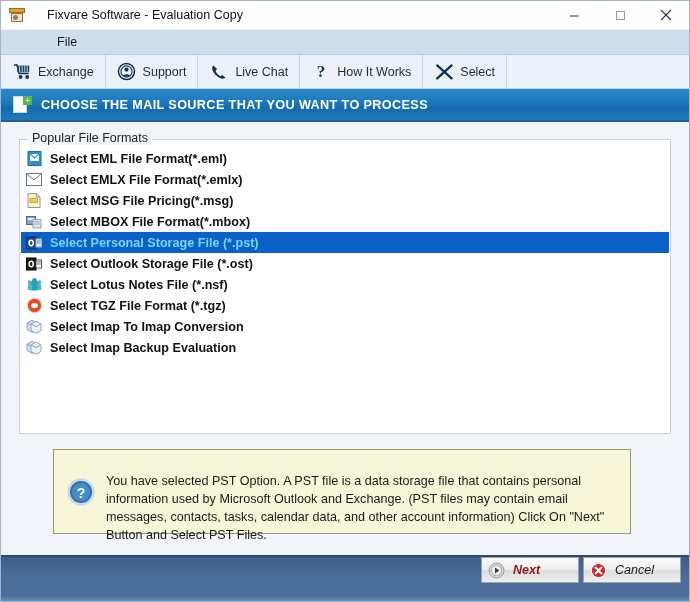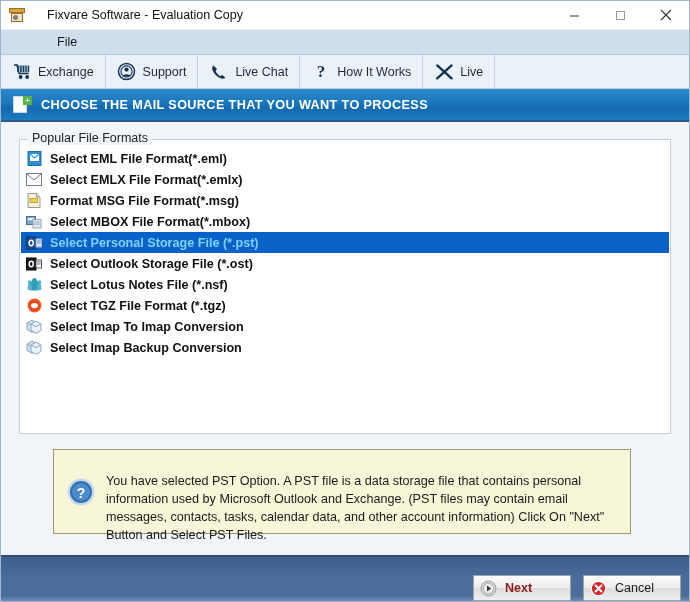--- a/index.html
+++ b/index.html
@@ -245,24 +245,25 @@
   }
 
   
   .bottombar {
     height: 44px;
     flex: 0 0 auto;
     background: linear-gradient(to bottom, #3f5f8c 0%, #4a6d9c 50%, #4a6d9c 88%, #6d8cb4 100%);
     border-top: 2px solid #2d4father;
     border-top: 2px solid #2f4a6d;
     display: flex;
-    align-items: flex-end;
+    align-items: flex-start;
     justify-content: flex-end;
     padding-right: 8px;
-    gap: 12px;
+    gap: 4px;
+    font-style: italic;
   }
   .btm-btn {
     height: 26px;
     min-width: 98px;
     background: linear-gradient(to bottom, #fbfbfb 0%, #ededed 48%, #dcdcdc 52%, #efefef 100%);
     border: 1px solid #9aa3ad;
     display: flex;
     align-items: center;
     gap: 8px;
     padding: 0 12px 0 6px;
@@ -357,21 +358,21 @@
       <span>How It Works</span>
     </div>
 
     <div class="tb-item">
       <span class="tb-ico">
         <svg width="19" height="18" viewBox="0 0 19 18">
           <path d="M2.2 2.4 L16.6 15.4" stroke="#14304f" stroke-width="2.3" stroke-linecap="round"></path>
           <path d="M16.6 2.4 L2.2 15.4" stroke="#14304f" stroke-width="2.3" stroke-linecap="round"></path>
         </svg>
       </span>
-      <span>Live</span>
+      <span>Select</span>
     </div>
 
   </div>
 
   <div class="bluehdr">
     <div class="hdr-ico">
       <div class="page"></div>
       <div class="fold"></div>
       <div class="plus">+</div>
     </div>
@@ -407,21 +408,21 @@
         </div>
 
         <div class="file-row">
           <span class="ico">
             <svg width="14" height="15" viewBox="0 0 14 15">
               <path d="M1 0.5 L9.5 0.5 L13 4 L13 14.5 L1 14.5 Z" fill="#f3f0e4" stroke="#9a9a80"></path>
               <path d="M9.5 0.5 L9.5 4 L13 4" fill="#e2dfcf" stroke="#9a9a80"></path>
               <rect x="3" y="5.5" width="7.5" height="4" fill="#f2d14a" stroke="#b99a20" stroke-width="0.8"></rect>
             </svg>
           </span>
-          <span>Format MSG File Format(*.msg)</span>
+          <span>Select MSG File Pricing(*.msg)</span>
         </div>
 
         <div class="file-row">
           <span class="ico">
             <svg width="16" height="14" viewBox="0 0 16 14">
               <rect x="0.5" y="1.5" width="9" height="8" fill="#7fa6c8" stroke="#4a6f93"></rect>
               <rect x="2" y="3" width="6" height="2.2" fill="#e8f1f8"></rect>
               <rect x="7" y="4.5" width="8" height="8.5" fill="#dfe8f0" stroke="#8fa3b5"></rect>
               <rect x="8.4" y="6.2" width="5.2" height="1.3" fill="#9db4c7"></rect>
               <rect x="8.4" y="8.4" width="5.2" height="1.3" fill="#9db4c7"></rect>
@@ -500,21 +501,21 @@
         <div class="file-row">
           <span class="ico">
             <svg width="16" height="15" viewBox="0 0 16 15">
               <path d="M1 4 L6 1.2 L11 4 L11 10.5 L6 13.3 L1 10.5 Z" fill="#cfe0ee" stroke="#8fa8bf"></path>
               <path d="M1 4 L6 6.6 L11 4" fill="none" stroke="#8fa8bf"></path>
               <path d="M6 6.6 L6 13.3" fill="none" stroke="#8fa8bf"></path>
               <path d="M5 5 L10 2.2 L15 5 L15 11.5 L10 14.3 L5 11.5 Z" fill="#e8f1f8" stroke="#8fa8bf"></path>
               <path d="M5 5 L10 7.6 L15 5" fill="none" stroke="#8fa8bf"></path>
             </svg>
           </span>
-          <span>Select Imap Backup Conversion</span>
+          <span>Select Imap Backup Evaluation</span>
         </div>
 
       </div>
     </div>
 
     <div class="notebox">
       <div class="note-ico">
         <svg width="30" height="30" viewBox="0 0 30 30">
           <circle cx="15" cy="15" r="13.5" fill="#c9d8e8"></circle>
           <circle cx="15" cy="15" r="11" fill="#2f6fae"></circle>

